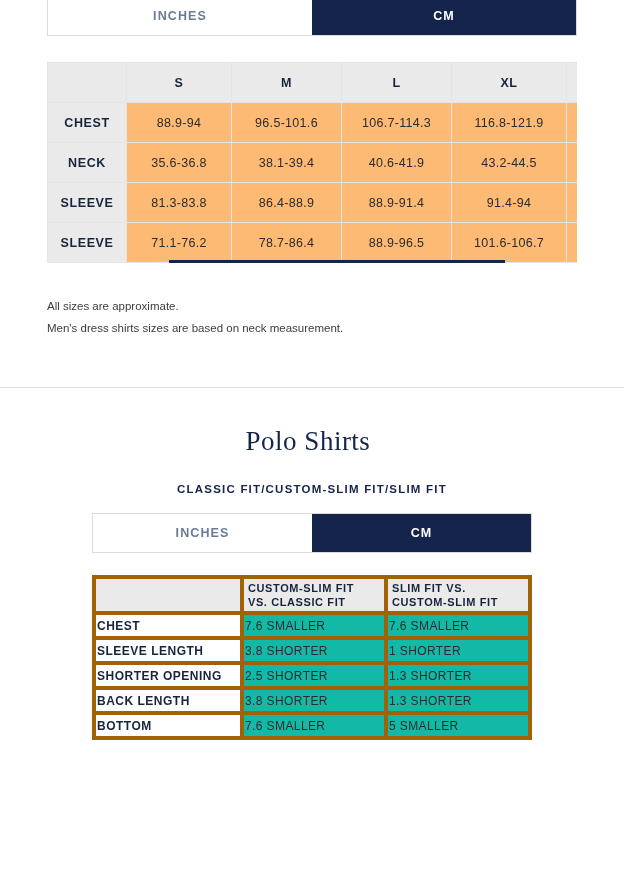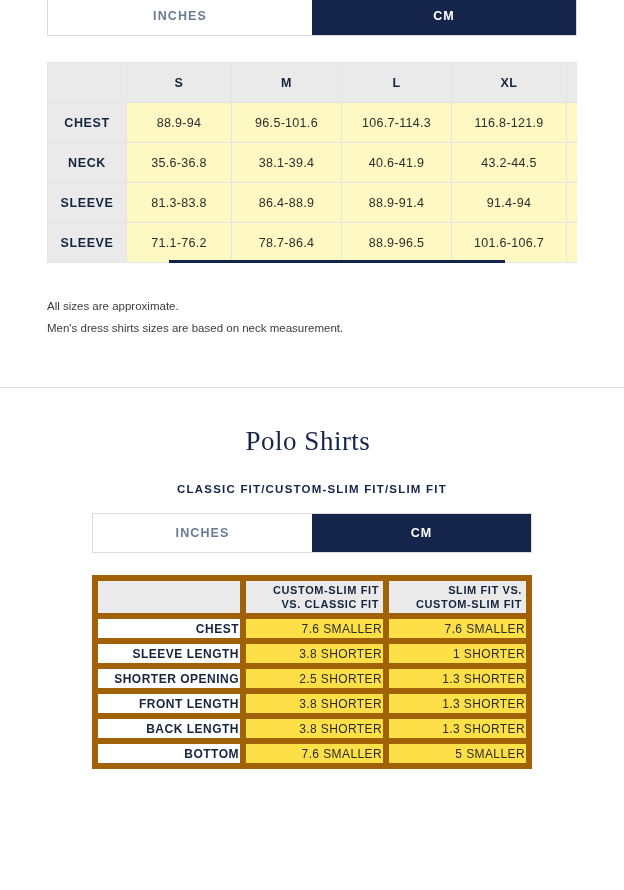--- a/index.html
+++ b/index.html
@@ -82,21 +82,21 @@
     color: #16243d;
   }
   table.sizes th.row-head {
     background: #eaeaea;
     font-weight: bold;
     letter-spacing: 0.6px;
     color: #16243d;
     width: 80px;
   }
   table.sizes td.cell {
-    background: #fef9c3;
+    background: #fdba74;
     color: #2c2c2c;
     letter-spacing: 0.3px;
   }
   table.sizes th.corner {
     background: #eaeaea;
     border: 1px solid #e4e4e4;
   }
 
   .scroll-indicator {
     position: absolute;
@@ -148,22 +148,22 @@
   }
 
   table.fit {
     border-collapse: collapse;
     table-layout: fixed;
     width: 440px;
     margin: 22px auto 0 auto;
     font-size: 12px;
   }
   table.fit th, table.fit td {
-    border: 6px solid #a16207;
-    text-align: right;
+    border: 4px solid #a16207;
+    text-align: left;
     vertical-align: middle;
     height: 25px;
     box-sizing: border-box;
   }
   table.fit th.fit-col-head {
     background: #eaeaea;
     color: #16243d;
     font-weight: bold;
     font-size: 11px;
     letter-spacing: 0.6px;
@@ -175,21 +175,21 @@
     width: 148px;
   }
   table.fit th.fit-row-head {
     background: #ffffff;
     color: #16243d;
     font-weight: bold;
     font-size: 12px;
     letter-spacing: 0.5px;
   }
   table.fit td.fit-cell {
-    background: #fde047;
+    background: #14b8a6;
     color: #2c2c2c;
     letter-spacing: 0.4px;
   }
 </style>
 </head>
 <body>
 
 <div class="section-one">
 
   <div class="tab-row sec1">
@@ -299,25 +299,20 @@
         <th class="fit-row-head">SLEEVE LENGTH</th>
         <td class="fit-cell">3.8 SHORTER</td>
         <td class="fit-cell">1 SHORTER</td>
       </tr>
       <tr>
         <th class="fit-row-head">SHORTER OPENING</th>
         <td class="fit-cell">2.5 SHORTER</td>
         <td class="fit-cell">1.3 SHORTER</td>
       </tr>
       <tr>
-        <th class="fit-row-head">FRONT LENGTH</th>
-        <td class="fit-cell">3.8 SHORTER</td>
-        <td class="fit-cell">1.3 SHORTER</td>
-      </tr>
-      <tr>
         <th class="fit-row-head">BACK LENGTH</th>
         <td class="fit-cell">3.8 SHORTER</td>
         <td class="fit-cell">1.3 SHORTER</td>
       </tr>
       <tr>
         <th class="fit-row-head">BOTTOM</th>
         <td class="fit-cell">7.6 SMALLER</td>
         <td class="fit-cell">5 SMALLER</td>
       </tr>
     </tbody>

